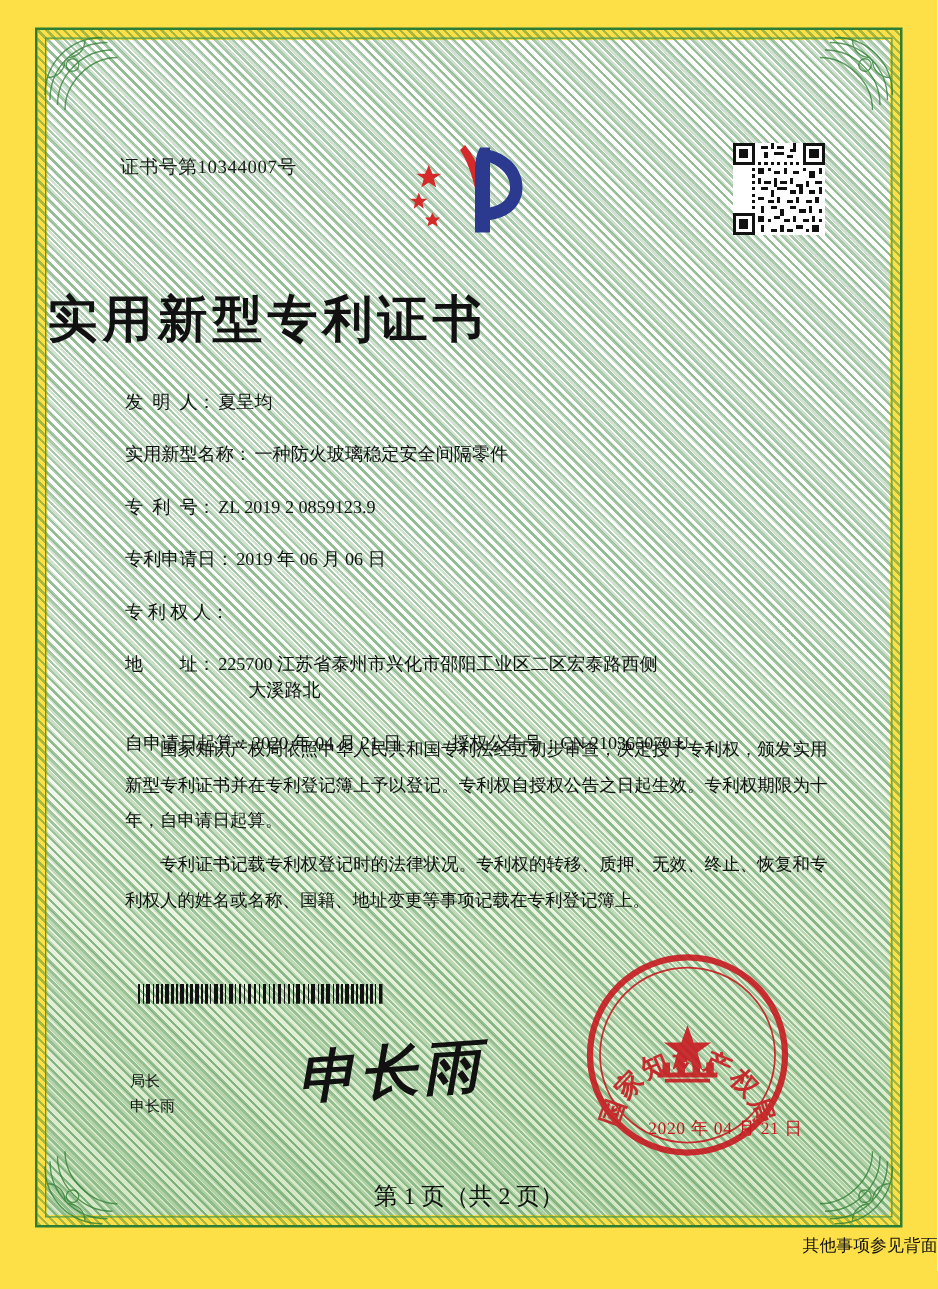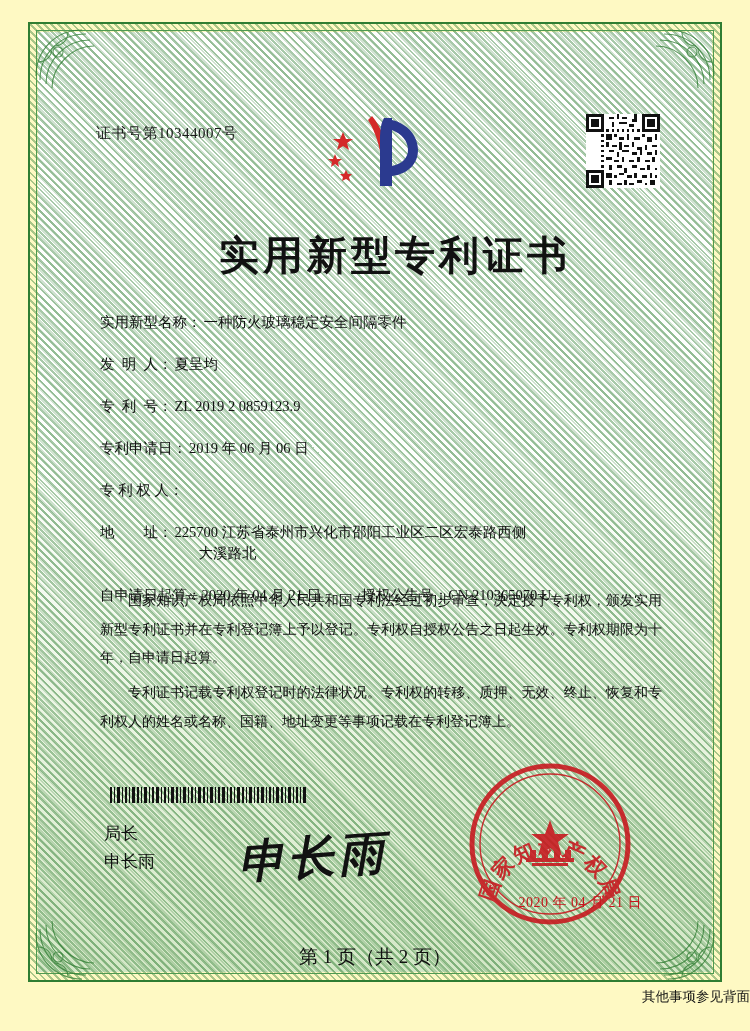--- a/index.html
+++ b/index.html
@@ -7,21 +7,21 @@
     padding: 0;
     background: #ffffff;
   }
   body {
     font-family: "Liberation Serif", "DejaVu Serif", serif;
   }
   .page {
     position: relative;
     width: 750px;
     height: 1031px;
-    background: #fef9c3;
+    background: #fde047;
     overflow: hidden;
   }
   
   .frame-outer {
     position: absolute;
     left: 28px;
     top: 22px;
     width: 694px;
     height: 960px;
     border: 2px solid #2f7d32;
@@ -120,27 +120,25 @@
     width: 74px;
     height: 74px;
   }
 
   
   .doc-title {
     position: absolute;
     left: 0;
     right: 0;
     top: 196px;
-    text-align: center;
     font-size: 40px;
     font-weight: bold;
     letter-spacing: 4px;
     color: #111;
     font-family: "Liberation Serif", "DejaVu Serif", serif;
-    margin-left: 40px;
   }
 
   
   .fields {
     position: absolute;
     left: 62px;
     top: 280px;
     width: 560px;
     font-size: 14.5px;
     color: #111;
@@ -193,22 +191,22 @@
     left: 72px;
     top: 755px;
     width: 196px;
     height: 16px;
   }
 
   
   .sig-labels {
     position: absolute;
     left: 66px;
-    top: 788px;
-    font-size: 17px;
+    top: 824px;
+    font-size: 12px;
     line-height: 1.65;
     color: #111;
   }
   .sig-script {
     position: absolute;
     left: 200px;
     top: 795px;
     font-size: 46px;
     color: #111;
     font-family: "Liberation Serif", "DejaVu Serif", serif;
@@ -428,27 +426,27 @@
           <rect x="23" y="27" width="1" height="1"></rect>
         <rect x="25" y="26" width="2" height="2"></rect>
       </g>
     </svg>
 
     <div class="doc-title">实用新型专利证书</div>
 
     <div class="fields">
 
       <div class="field">
+        <span class="label">发  明  人：</span>
+        <span class="value">夏呈均</span>
+      </div>
+
+      <div class="field">
         <span class="label">实用新型名称：</span>
         <span class="value">一种防火玻璃稳定安全间隔零件</span>
-      </div>
-
-      <div class="field">
-        <span class="label">发  明  人：</span>
-        <span class="value">夏呈均</span>
       </div>
 
       <div class="field">
         <span class="label">专  利  号：</span>
         <span class="value">ZL 2019 2 0859123.9</span>
       </div>
 
       <div class="field">
         <span class="label">专利申请日：</span>
         <span class="value">2019 年 06 月 06 日</span>

